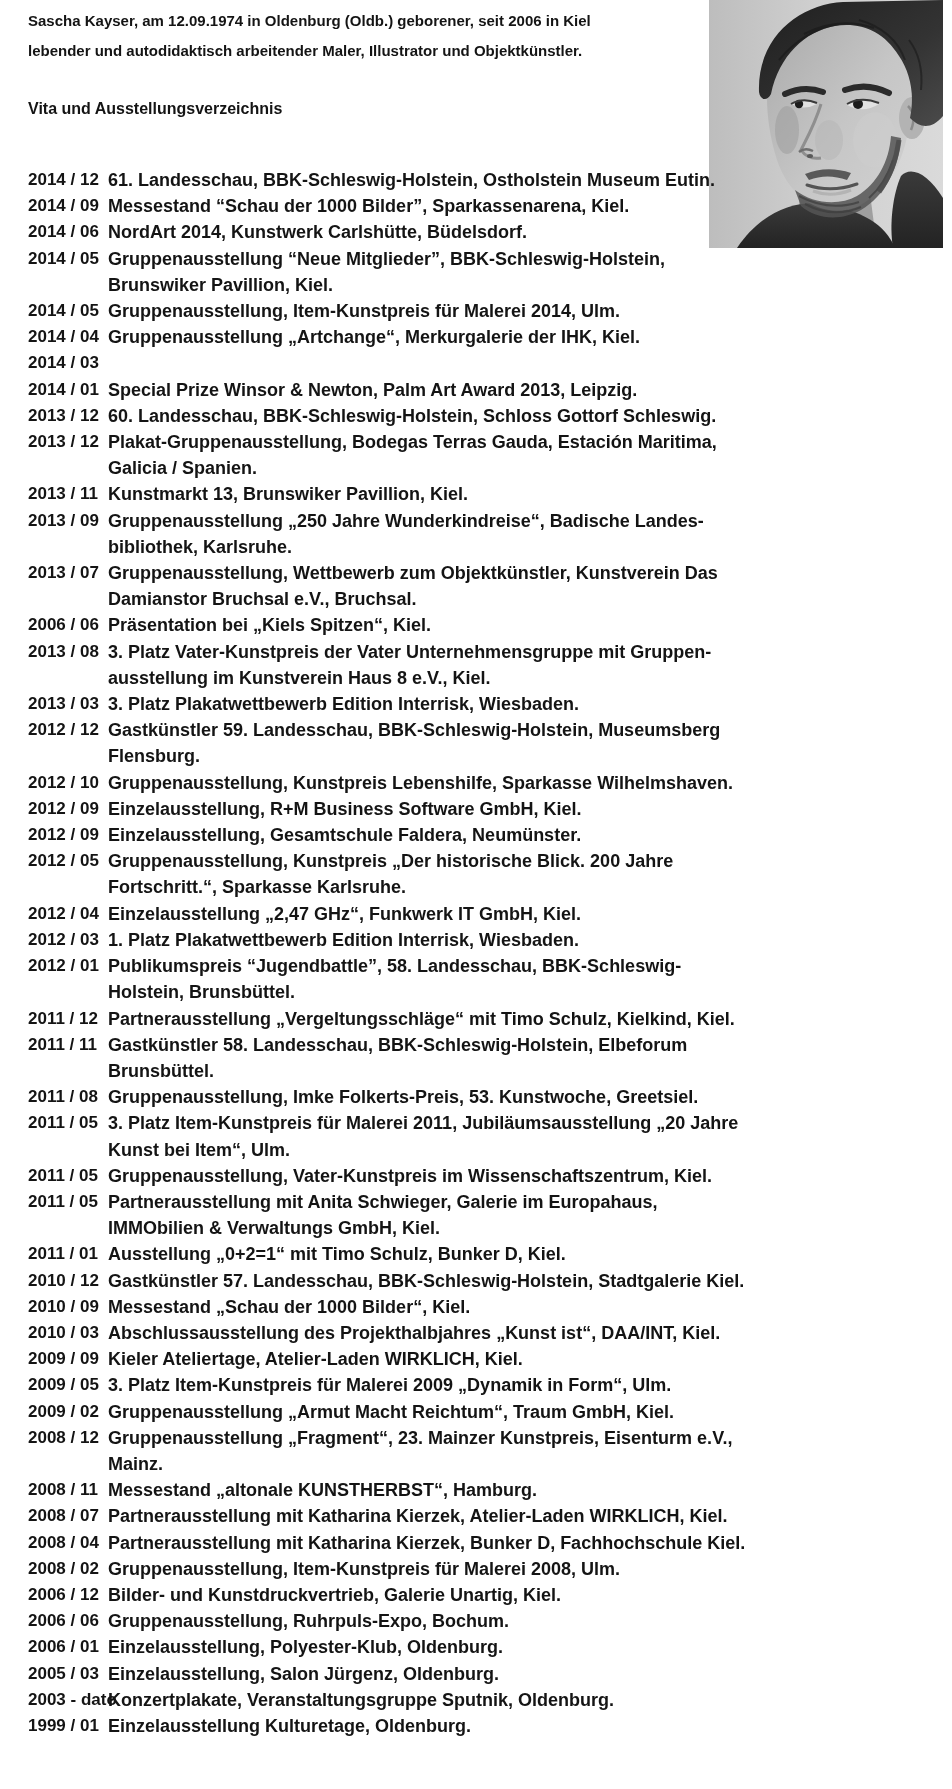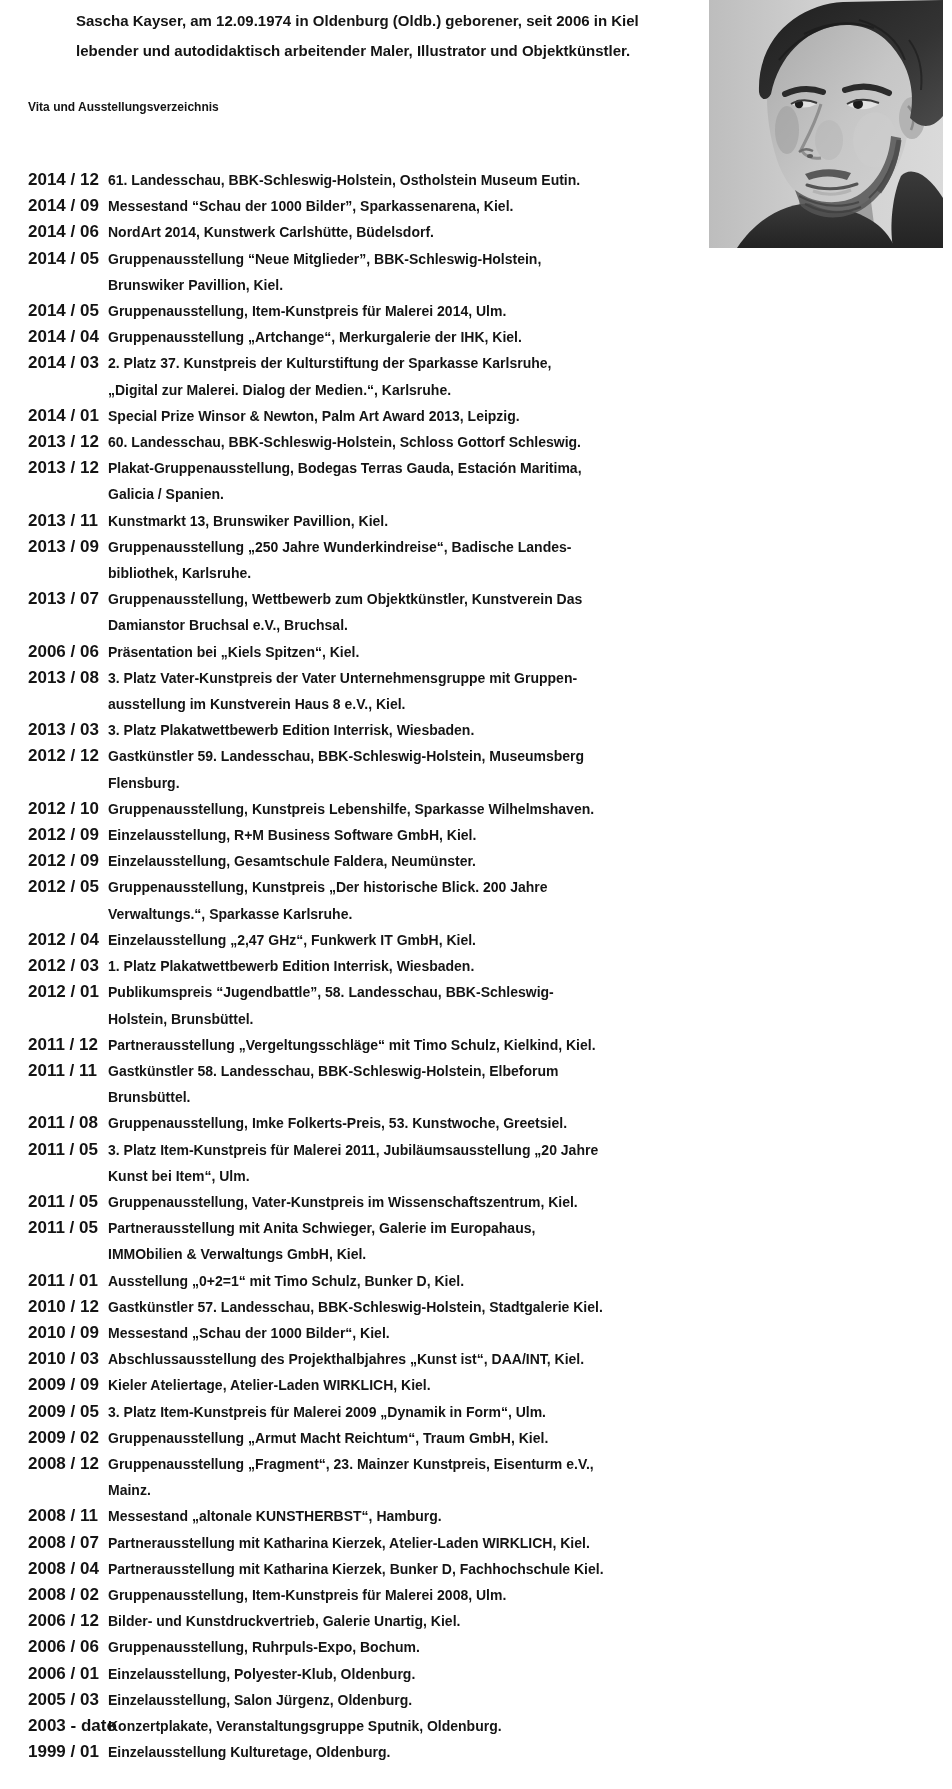--- a/index.html
+++ b/index.html
@@ -10,41 +10,41 @@
     font-weight:bold;
     color:#141414;
     position:relative;
     overflow:hidden;
   }
   .intro{
     position:absolute;left:28px;top:6px;
     width:660px;
     font-size:15px;line-height:30px;
   }
-  .intro .line{white-space:pre;margin-left:48px;}
+  .intro .line{white-space:pre;}
   .section-title{
     position:absolute;left:28px;top:100px;
-    font-size:12px;
+    font-size:16px;
   }
   .portrait{
     position:absolute;left:709px;top:0;
     width:234px;height:248px;
     display:block;
   }
   .vita{
     position:absolute;left:28px;top:167px;
     width:900px;
   }
   .entry{display:flex;align-items:flex-start;}
   .date{
     flex:0 0 80px;width:80px;
     font-size:17px;line-height:26.2px;
     white-space:nowrap;
   }
-  .desc{font-size:14px;line-height:26.2px;}
+  .desc{font-size:18px;line-height:26.2px;}
   .desc .line{white-space:pre;}
 </style>
 </head>
 <body>
 
 <div class="intro">
   <div class="line">Sascha Kayser, am 12.09.1974 in Oldenburg (Oldb.) geborener, seit 2006 in Kiel</div>
   <div class="line">lebender und autodidaktisch arbeitender Maler, Illustrator und Objektkünstler.</div>
 </div>
 
@@ -148,24 +148,20 @@
       </div>
     </div>
     <div class="entry">
       <div class="date">2014 / 04</div>
       <div class="desc">
         <div class="line">Gruppenausstellung „Artchange“, Merkurgalerie der IHK, Kiel.</div>
       </div>
     </div>
     <div class="entry">
       <div class="date">2014 / 03</div>
-      <div class="desc">
-        <div class="line">2. Platz 37. Kunstpreis der Kulturstiftung der Sparkasse Karlsruhe,</div>
-        <div class="line">„Digital zur Malerei. Dialog der Medien.“, Karlsruhe.</div>
-      </div>
     </div>
     <div class="entry">
       <div class="date">2014 / 01</div>
       <div class="desc">
         <div class="line">Special Prize Winsor &amp; Newton, Palm Art Award 2013, Leipzig.</div>
       </div>
     </div>
     <div class="entry">
       <div class="date">2013 / 12</div>
       <div class="desc">
@@ -240,21 +236,21 @@
     <div class="entry">
       <div class="date">2012 / 09</div>
       <div class="desc">
         <div class="line">Einzelausstellung, Gesamtschule Faldera, Neumünster.</div>
       </div>
     </div>
     <div class="entry">
       <div class="date">2012 / 05</div>
       <div class="desc">
         <div class="line">Gruppenausstellung, Kunstpreis „Der historische Blick. 200 Jahre</div>
-        <div class="line">Verwaltungs.“, Sparkasse Karlsruhe.</div>
+        <div class="line">Fortschritt.“, Sparkasse Karlsruhe.</div>
       </div>
     </div>
     <div class="entry">
       <div class="date">2012 / 04</div>
       <div class="desc">
         <div class="line">Einzelausstellung „2,47 GHz“, Funkwerk IT GmbH, Kiel.</div>
       </div>
     </div>
     <div class="entry">
       <div class="date">2012 / 03</div>

